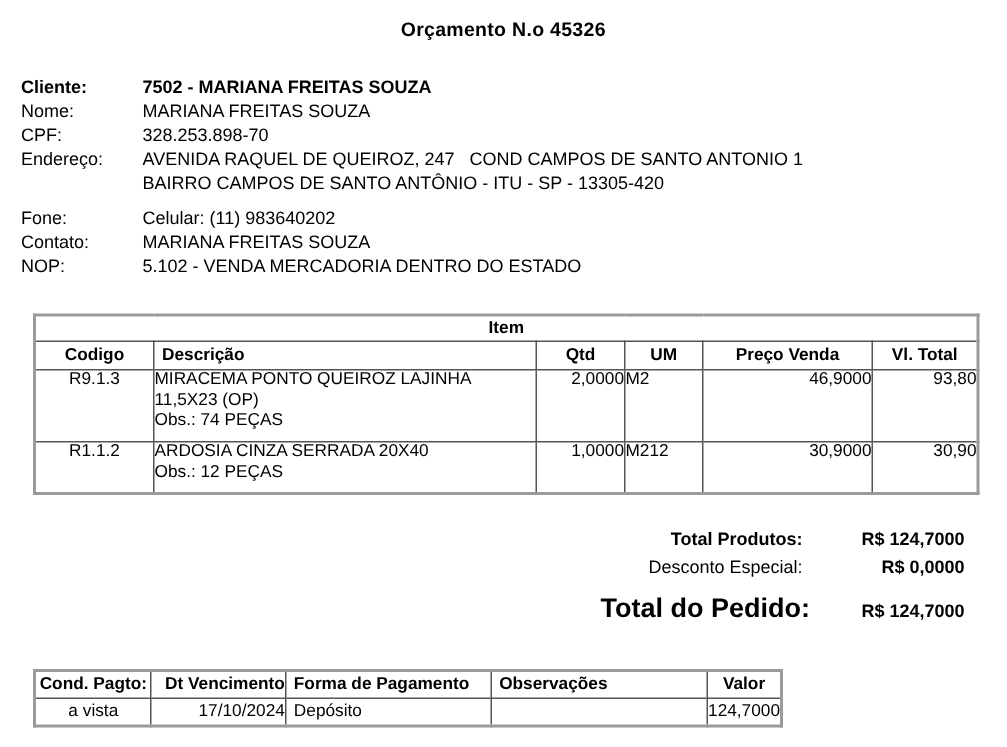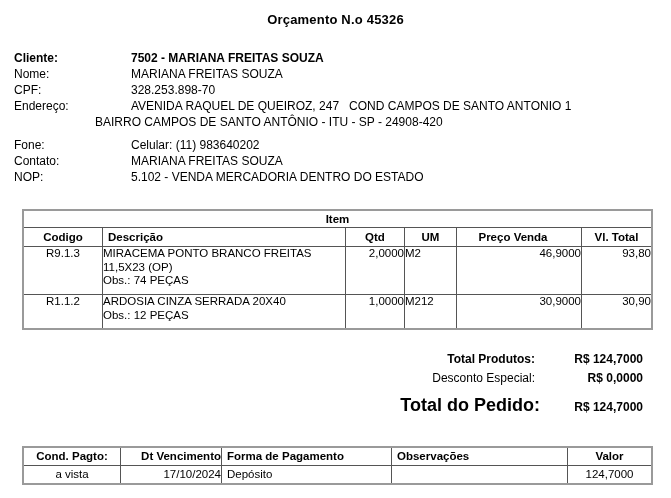--- a/index.html
+++ b/index.html
@@ -37,21 +37,20 @@
     left: 14px;
     width: 645px;
   }
   .info-row {
     display: flex;
     align-items: flex-start;
     height: 16px;
     line-height: 16px;
     font-size: 12px;
     white-space: pre;
-    gap: 36px;
   }
   .info-row.gap-top { margin-top: 7px; }
   .info-label {
     width: 81px;
     flex: 0 0 81px;
     font-size: 12px;
   }
   .info-label.bold { font-weight: bold; }
   .info-value { font-size: 12px; white-space: pre; }
   .info-value.bold { font-weight: bold; }
@@ -178,21 +177,21 @@
     font-size: 12px;
     font-weight: bold;
     width: 100px;
   }
 
   
   .pay-table {
     position: absolute;
     left: 22px;
     top: 446px;
-    width: 631px;
+    width: 500px;
     border-collapse: collapse;
     border: 2px solid #9a9a9a;
     font-size: 11.5px;
     background: #ffffff;
   }
   .pay-table td, .pay-table th {
     border: 1px solid #555555;
     padding: 0;
     height: 17px;
     line-height: 17px;
@@ -232,21 +231,21 @@
     <div class="info-row">
       <span class="info-label">CPF:</span>
       <span class="info-value">328.253.898-70</span>
     </div>
 
     <div class="info-row">
       <span class="info-label">Endereço:</span>
       <span class="info-value">AVENIDA RAQUEL DE QUEIROZ, 247   COND CAMPOS DE SANTO ANTONIO 1</span>
     </div>
 
-    <div class="info-cont">BAIRRO CAMPOS DE SANTO ANTÔNIO - ITU - SP - 24908-420</div>
+    <div class="info-cont">BAIRRO CAMPOS DE SANTO ANTÔNIO - ITU - SP - 13305-420</div>
 
     <div class="info-row gap-top">
       <span class="info-label">Fone:</span>
       <span class="info-value">Celular: (11) 983640202</span>
     </div>
 
     <div class="info-row">
       <span class="info-label">Contato:</span>
       <span class="info-value">MARIANA FREITAS SOUZA</span>
     </div>
@@ -261,28 +260,28 @@
   <table class="items-table">
     <tbody>
       <tr>
         <td class="hdr-item" colspan="6">Item</td>
       </tr>
       <tr>
         <td class="col-hdr cell-codigo">Codigo</td>
         <td class="col-hdr left">Descrição</td>
         <td class="col-hdr cell-qtd" style="text-align:center;padding-right:0">Qtd</td>
         <td class="col-hdr cell-um" style="text-align:center;padding-left:0">UM</td>
-        <td class="col-hdr cell-preco" style="text-align:center;padding-right:12px">Preço Venda</td>
+        <td class="col-hdr cell-preco" style="text-align:center;padding-right:0">Preço Venda</td>
         <td class="col-hdr cell-total" style="text-align:center;padding-right:0">Vl. Total</td>
       </tr>
 
       <tr class="row-tall">
         <td class="cell-codigo">R9.1.3</td>
         <td class="cell-desc">
-          <div>MIRACEMA PONTO BRANCO FREITAS</div>
+          <div>MIRACEMA PONTO QUEIROZ LAJINHA</div>
           <div>11,5X23 (OP)</div>
           <div>Obs.: 74 PEÇAS</div>
         </td>
         <td class="cell-qtd">2,0000</td>
         <td class="cell-um">M2</td>
         <td class="cell-preco">46,9000</td>
         <td class="cell-total">93,80</td>
       </tr>
 
       <tr class="row-short">

